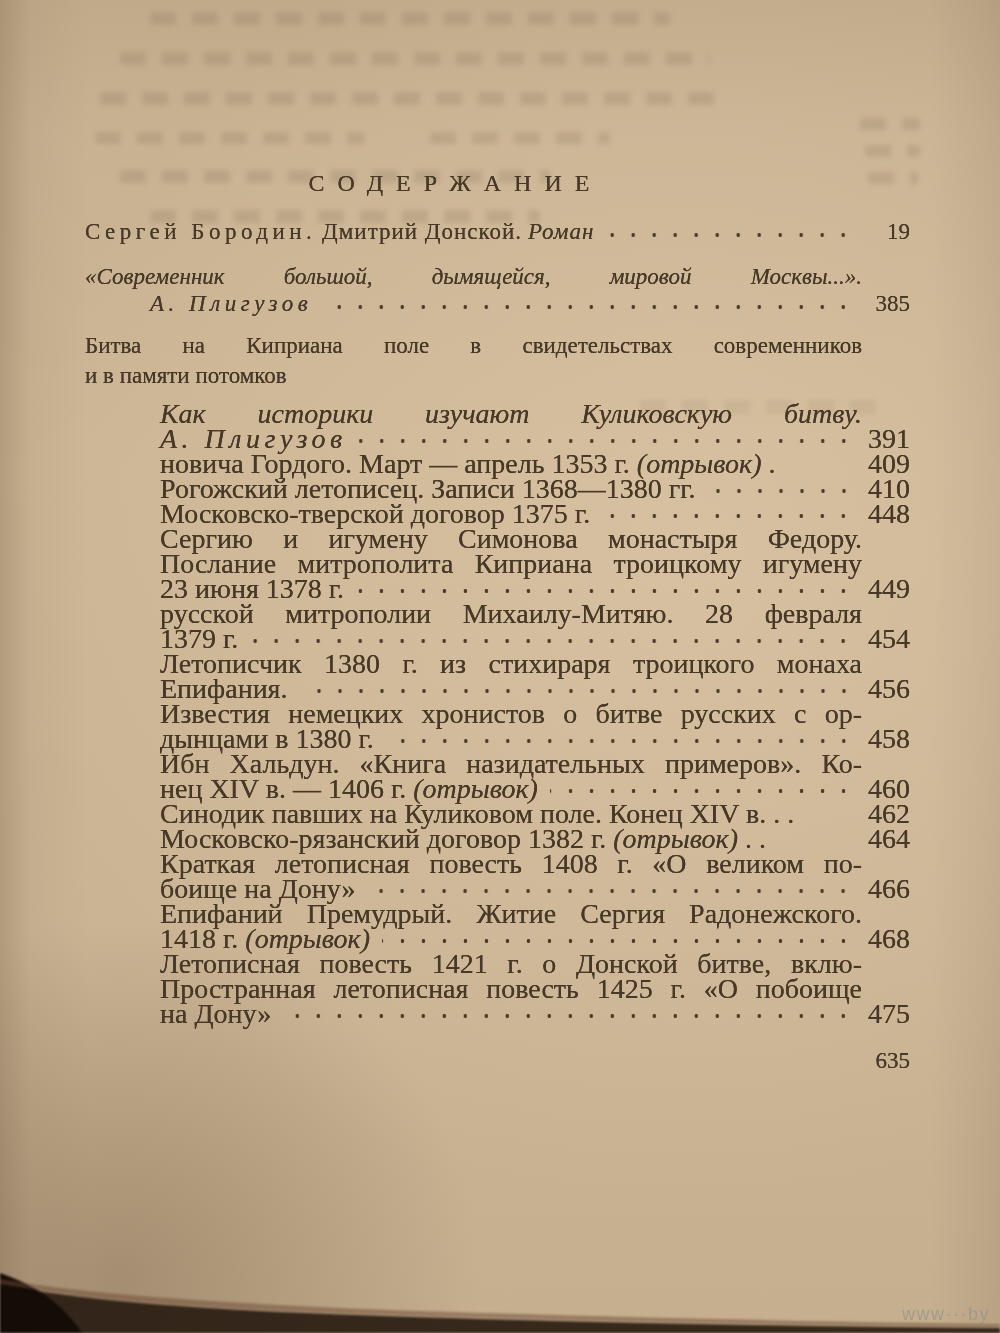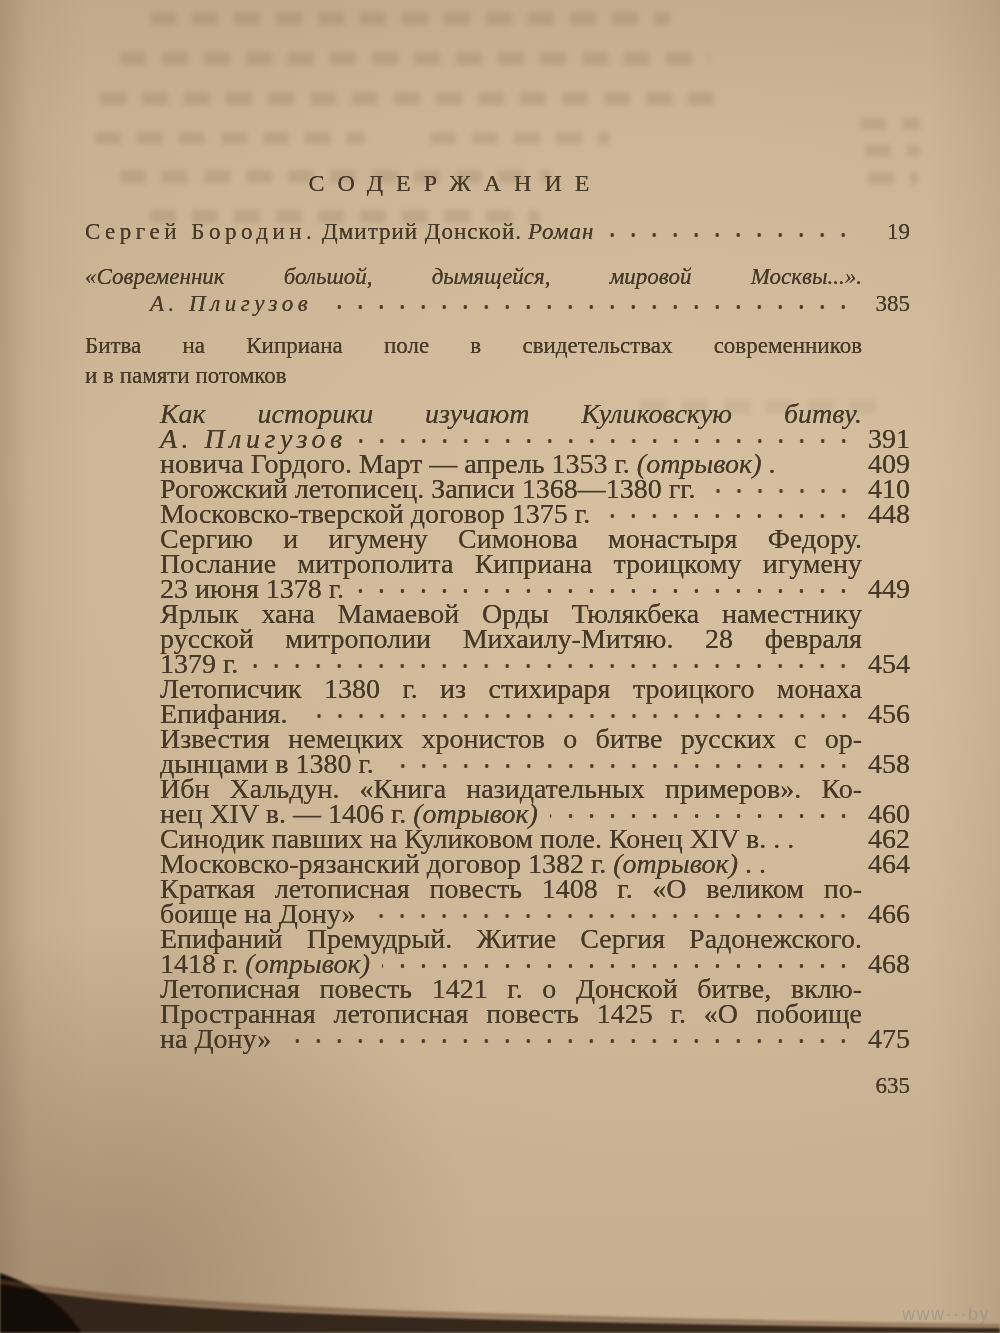--- a/index.html
+++ b/index.html
@@ -127,24 +127,20 @@
       <div class="row just">
         <span class="t">Послание митрополита Киприана троицкому игумену</span>
           <span class="pgph"></span>
       </div>
       <div class="row">
         <span class="t">23 июня 1378 г.</span>
         <span class="dots"></span>
         <span class="pg">449</span>
       </div>
       <div class="row just">
-        <span class="t">Ярлык хана Мамаевой Орды Тюлякбека наместнику</span>
-          <span class="pgph"></span>
-      </div>
-      <div class="row just">
         <span class="t">русской митрополии Михаилу-Митяю. 28 февраля</span>
           <span class="pgph"></span>
       </div>
       <div class="row">
         <span class="t">1379 г.</span>
         <span class="dots"></span>
         <span class="pg">454</span>
       </div>
       <div class="row just">
         <span class="t">Летописчик 1380 г. из стихираря троицкого монаха</span>

